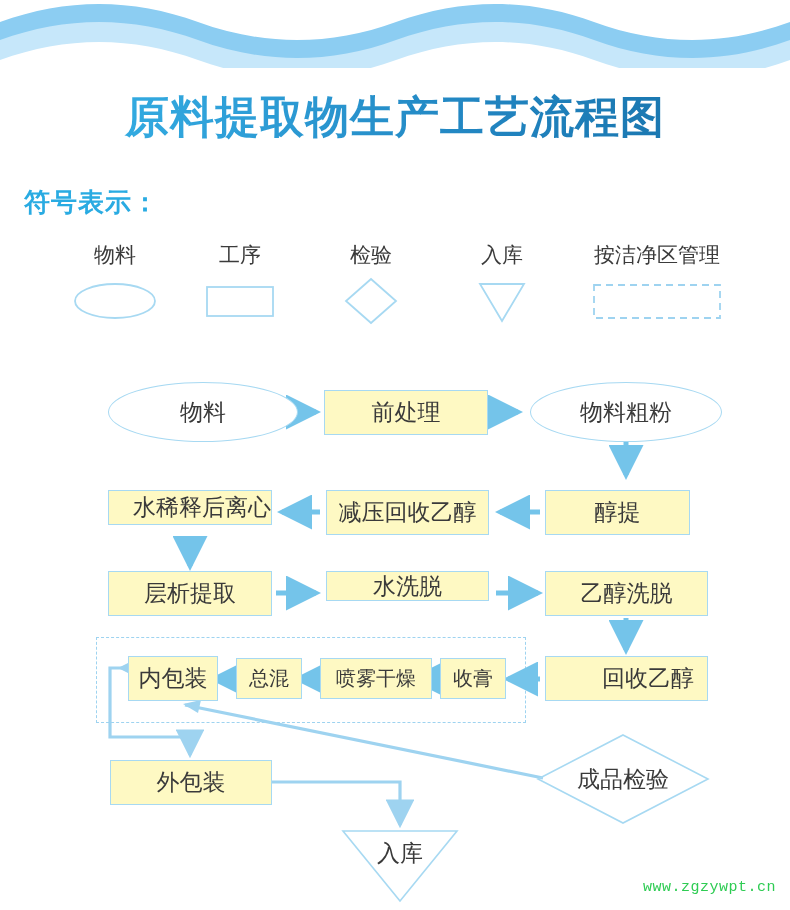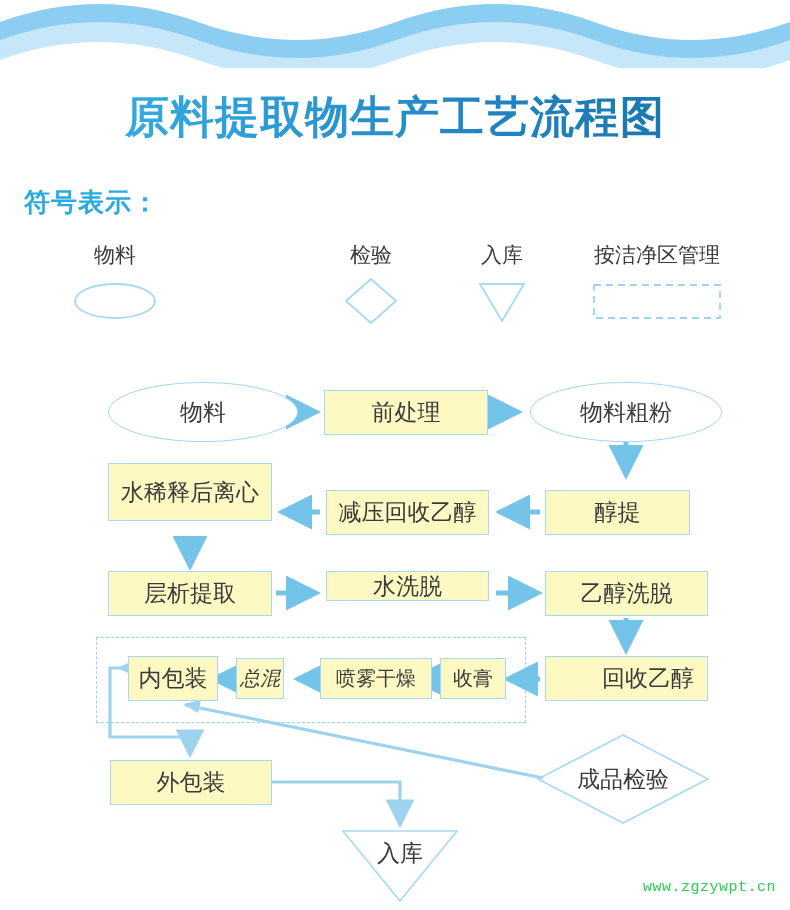--- a/index.html
+++ b/index.html
@@ -155,20 +155,28 @@
 
   <div class="legend-item" style="left:60px; top:244px; width:110px;">
     <div class="legend-label">物料</div>
     <div class="legend-shape">
       <svg width="86" height="40" viewBox="0 0 86 40">
         <ellipse cx="43" cy="20" rx="40" ry="17" fill="none" stroke="#A7D9F2" stroke-width="1.8"></ellipse>
       </svg>
     </div>
   </div>
 
+  <div class="legend-item" style="left:185px; top:244px; width:110px;">
+    <div class="legend-label">工序</div>
+    <div class="legend-shape">
+      <svg width="70" height="40" viewBox="0 0 70 40">
+        <rect x="2" y="6" width="66" height="29" fill="none" stroke="#A7D9F2" stroke-width="1.8"></rect>
+      </svg>
+    </div>
+  </div>
 
   <div class="legend-item" style="left:316px; top:244px; width:110px;">
     <div class="legend-label">检验</div>
     <div class="legend-shape">
       <svg width="56" height="50" viewBox="0 0 56 50">
         <polygon points="28,3 53,25 28,47 3,25" fill="none" stroke="#A7D9F2" stroke-width="1.8"></polygon>
       </svg>
     </div>
   </div>
 
@@ -244,21 +252,21 @@
   </div>
 
   <div class="node rect" style="left:545px; top:490px; width:145px; height:45px;text-align:center;">
     <span>醇提</span>
   </div>
 
   <div class="node rect" style="left:326px; top:490px; width:163px; height:45px;">
     <span>减压回收乙醇</span>
   </div>
 
-  <div class="node rect" style="left:108px; top:463px; width:164px; height:58px;">
+  <div class="node rect" style="left:108px; top:490px; width:164px; height:35px;justify-content:flex-end;">
     <span>水稀释后离心</span>
   </div>
 
   <div class="node rect" style="left:108px; top:571px; width:164px; height:45px;">
     <span>层析提取</span>
   </div>
 
   <div class="node rect" style="left:326px; top:571px; width:163px; height:30px;">
     <span>水洗脱</span>
   </div>
@@ -272,21 +280,21 @@
   </div>
 
   <div class="node rect small" style="left:440px; top:658px; width:66px; height:41px;text-align:center;">
     <span>收膏</span>
   </div>
 
   <div class="node rect small" style="left:320px; top:658px; width:112px; height:41px;">
     <span>喷雾干燥</span>
   </div>
 
-  <div class="node rect small" style="left:236px; top:658px; width:48px; height:41px;font-style:italic;">
+  <div class="node rect small" style="left:236px; top:658px; width:66px; height:41px;">
     <span>总混</span>
   </div>
 
   <div class="node rect" style="left:128px; top:656px; width:90px; height:45px;">
     <span>内包装</span>
   </div>
 
   <div class="node rect" style="left:110px; top:760px; width:162px; height:45px;">
     <span>外包装</span>
   </div>

